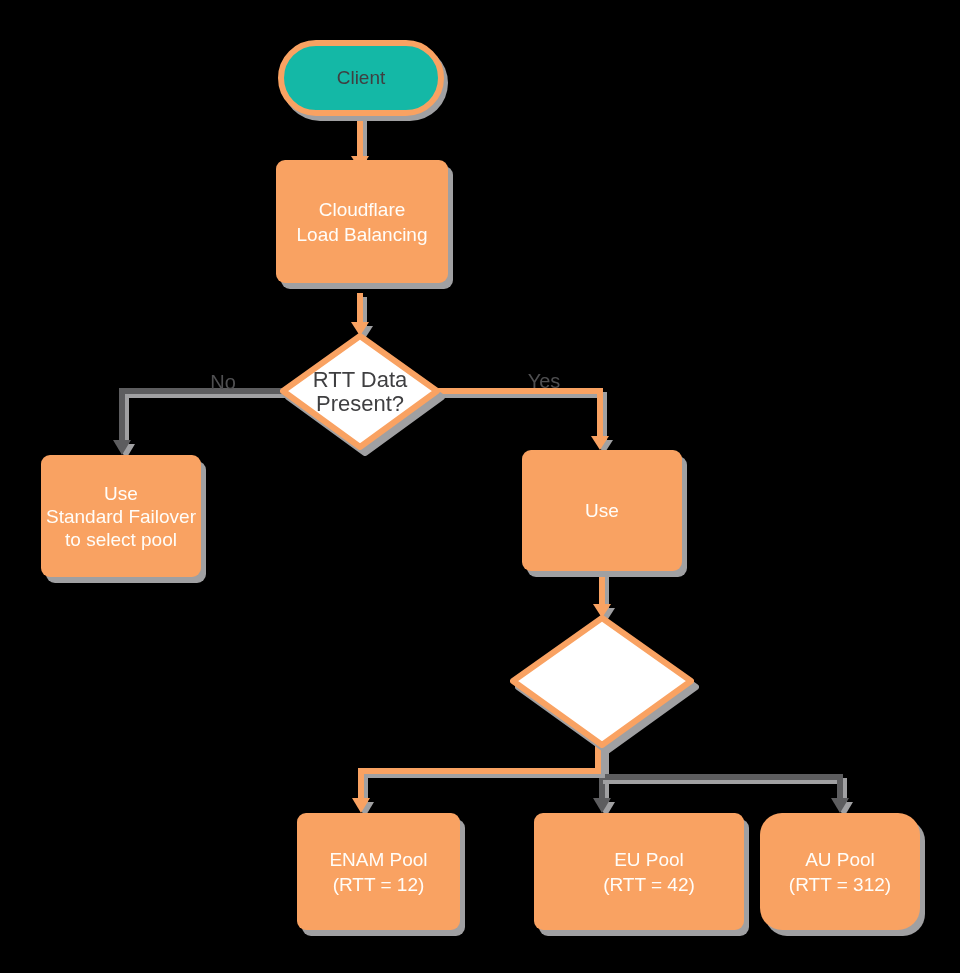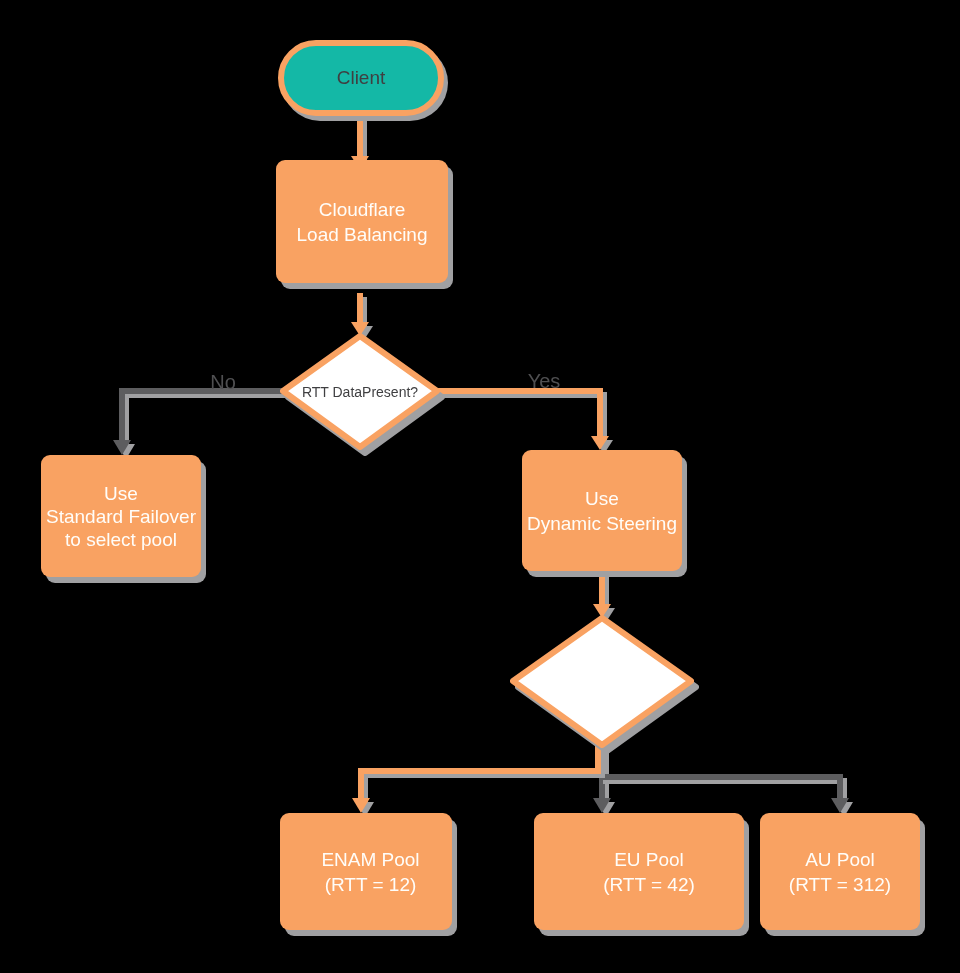--- a/index.html
+++ b/index.html
@@ -35,23 +35,23 @@
     background:#14b8a6;border:6px solid var(--orange);border-radius:44px;
     box-shadow:4px 5px 0 var(--shadow);
     color:var(--text_dark);font-size:19px;
   }
   .obox{
     background:var(--orange);border-radius:9px;
     box-shadow:5px 6px 0 var(--shadow);
     color:var(--text_light);font-size:19px;line-height:25px;
   }
   .dlabel{
-    position:absolute;z-index:3;display:flex;flex-direction:row;
+    position:absolute;z-index:3;display:flex;flex-direction:column;
     align-items:center;justify-content:center;text-align:center;
-    color:var(--text_dark);font-size:14px;line-height:24px;pointer-events:none;
+    color:var(--text_dark);font-size:22px;line-height:24px;pointer-events:none;
   }
   .edge-label{
     position:absolute;z-index:3;color:var(--label);font-size:20px;
     transform:translate(-50%,-50%);
   }
   .b{font-weight:normal;}
 </style>
 </head>
 <body>
 
@@ -122,32 +122,31 @@
   <div class="edge-label" style="left:544px;top:381px;">Yes</div>
 
   <div class="node obox" style="left:41px;top:455px;width:160px;height:122px;line-height:23px;">
     <div>Use</div>
     <div>Standard Failover</div>
     <div>to select pool</div>
   </div>
 
   <div class="node obox" style="left:522px;top:450px;width:160px;height:121px;">
     <div>Use</div>
-    <div>Dynamic Steering</div>
   </div>
 
 
-  <div class="node obox" style="left:280px;top:813px;width:163px;height:117px;padding-left:9px;">
+  <div class="node obox" style="left:297px;top:813px;width:163px;height:117px;">
     <div>ENAM Pool</div>
     <div><span>(</span><span class="b">RTT = 12</span><span>)</span></div>
   </div>
 
   <div class="node obox" style="left:534px;top:813px;width:190px;height:117px;padding-left:20px;">
     <div>EU Pool</div>
     <div>(RTT = 42)</div>
   </div>
 
-  <div class="node obox" style="left:760px;top:813px;width:160px;height:117px;">
+  <div class="node obox" style="left:760px;top:813px;width:160px;height:117px;border-radius:22px;">
     <div>AU Pool</div>
     <div>(RTT = 312)</div>
   </div>
 
 </div>
 
 </body></html>

